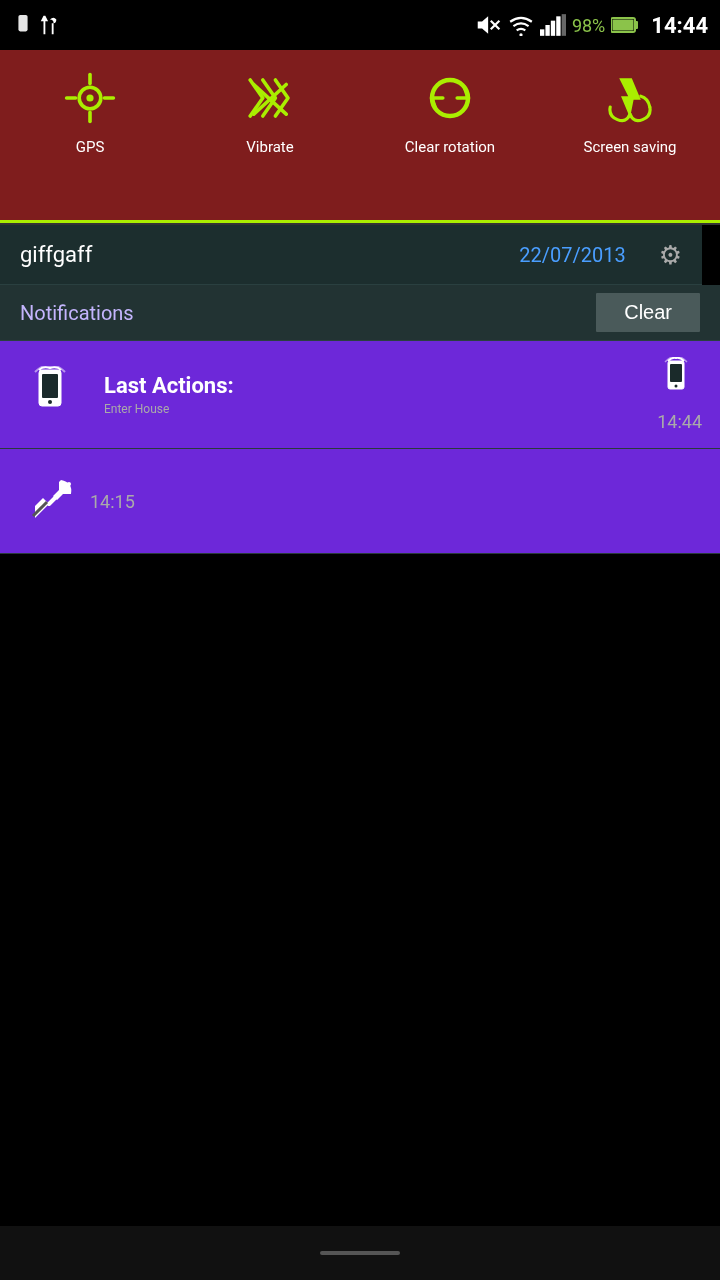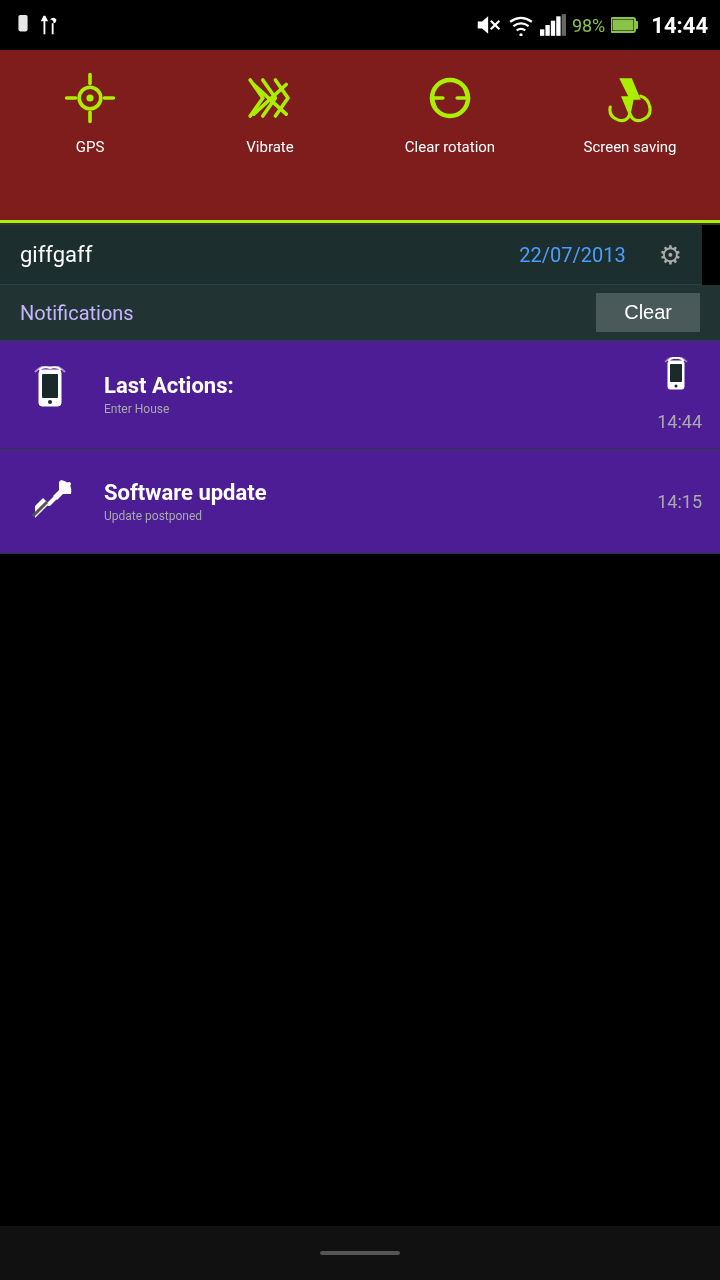--- a/index.html
+++ b/index.html
@@ -123,21 +123,21 @@
       border: none;
       padding: 8px 28px;
       font-size: 20px;
       cursor: pointer;
       border-radius: 1px;
     }
 
     
     .notif-item {
       width: 720px;
-      background: #4c1d95;
+      background: #6d28d9;
       display: flex;
       align-items: center;
       padding: 16px 18px;
       border-bottom: 1px solid #2a3a3a;
       cursor: pointer;
       min-height: 100px;
     }
     .notif-icon-wrap {
       width: 72px;
       height: 72px;
@@ -363,24 +363,20 @@
   <div class="notif-icon-wrap">
     <svg viewBox="0 0 58 58" fill="none">
 
       <path d="M10 46 L24 32 L18 26 L10 34" fill="white"></path>
       <path d="M36 8 Q48 10 46 22 L38 22 L32 28 L28 24 L34 18 L34 10 Z" fill="white"></path>
       <line x1="24" y1="32" x2="44" y2="12" stroke="white" stroke-width="4" stroke-linecap="round"></line>
 
       <line x1="8" y1="44" x2="22" y2="30" stroke="#555" stroke-width="3"></line>
     </svg>
   </div>
-  <div class="notif-content">
-    <div class="notif-main-title">Software update</div>
-    <div class="notif-sub">Update postponed</div>
-  </div>
   <div class="notif-right">
     <span class="notif-time">14:15</span>
   </div>
 </div>
 
 <div id="bottom-bar">
   <div class="home-indicator"></div>
 </div>
 
 </body></html>

